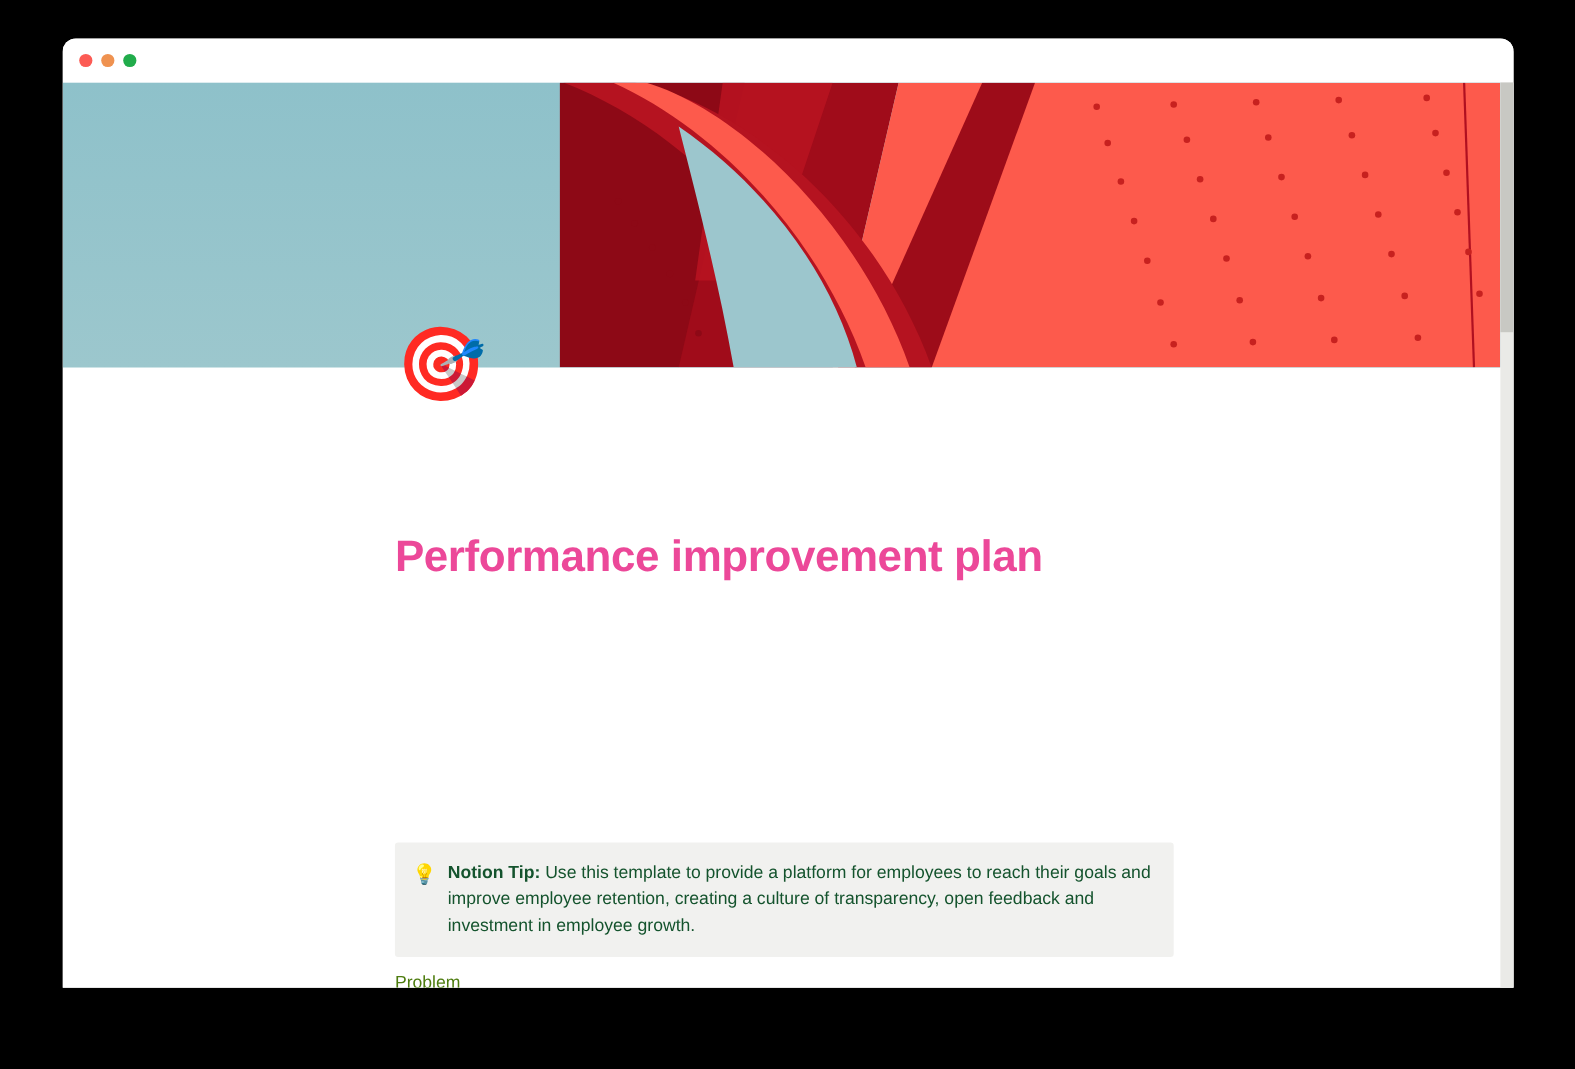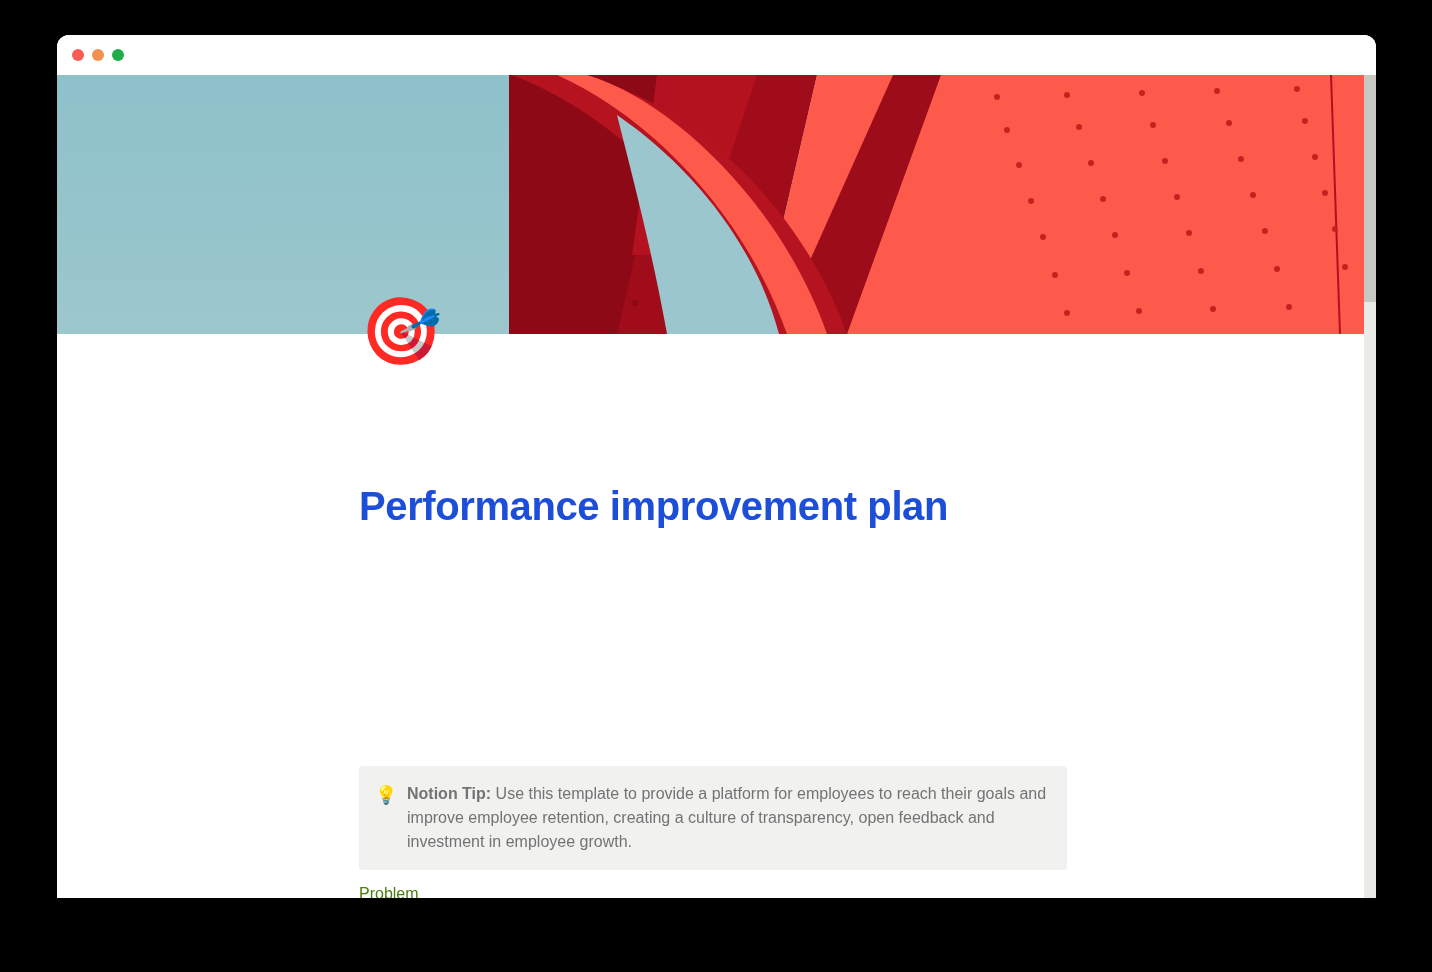--- a/index.html
+++ b/index.html
@@ -84,21 +84,21 @@
     text-align: center;
   }
 
   #page-title {
     position: absolute;
     left: 302px;
     top: 148px;
     width: 720px;
     font-size: 40px;
     font-weight: bold;
-    color: #1d4ed8;
+    color: #ec4899;
     letter-spacing: -0.4px;
     line-height: 1.2;
   }
 
   
   #callout {
     position: absolute;
     left: 302px;
     top: 432px;
     width: 708px;
@@ -111,21 +111,21 @@
   #callout-icon {
     font-size: 18px;
     line-height: 26px;
     flex: 0 0 auto;
     width: 22px;
     text-align: center;
   }
   #callout-text {
     font-size: 16px;
     line-height: 24px;
-    color: #737373;
+    color: #14532d;
   }
   #callout-text b { font-weight: bold; }
 
   
   #toc {
     position: absolute;
     left: 302px;
     top: 545px;
     width: 708px;
   }

